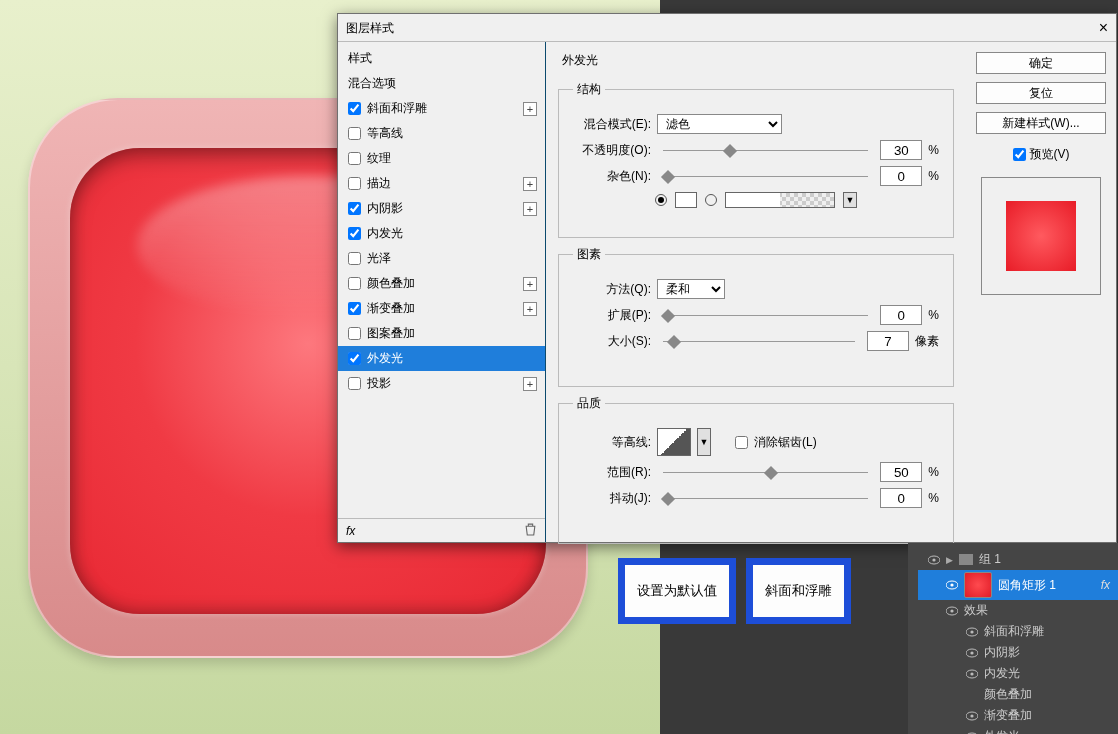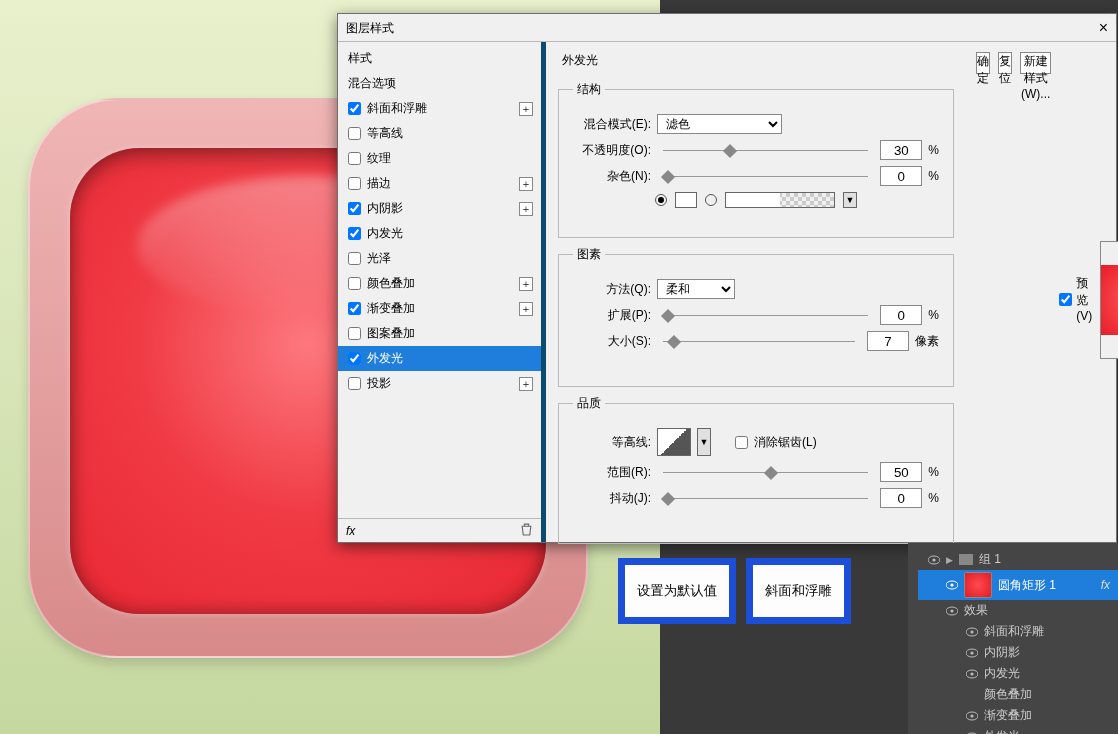--- a/index.html
+++ b/index.html
@@ -34,21 +34,21 @@
 
 .dialog {
   position: absolute; left: 337px; top: 13px; width: 780px; height: 530px;
   background: #f0f0f0; border: 1px solid #707070; box-shadow: 0 4px 14px rgba(0,0,0,0.5);
 }
 .dialog-title { height: 28px; line-height: 28px; padding: 0 8px; font-size: 12px; color: #000; display: flex; align-items: center; justify-content: space-between; border-bottom: 1px solid #bbb; }
 .close-x { font-size: 16px; cursor: pointer; }
 
 .dialog-body { display: flex; height: calc(100% - 28px); }
 
-.style-list { width: 208px; border-right: 5px solid #0c4a6e; display: flex; flex-direction: column; }
+.style-list { width: 208px; border-right: 1px solid #0c4a6e; display: flex; flex-direction: column; }
 .style-items { flex: 1; overflow-y: auto; padding: 4px 0; }
 .style-item {
   display: flex; align-items: center; padding: 4px 10px; gap: 6px; position: relative;
 }
 .style-item.indent { }
 .style-item.selected { background: #1f7edb; color: #fff; }
 .style-item input[type="checkbox"] { }
 .style-item .label { flex: 1; }
 .style-item .plus { position: absolute; right: 8px; width: 14px; height: 14px; border: 1px solid #888; background: #fff; text-align: center; line-height: 12px; font-size: 11px; color: #444; }
 .style-footer { height: 24px; border-top: 1px solid #bbb; display: flex; align-items: center; padding: 0 8px; gap: 8px; justify-content: space-between; }
@@ -81,21 +81,21 @@
   background-position: left, 0 0, 4px 4px; background-repeat: no-repeat, repeat, repeat;
 }
 .grad-arrow { width: 14px; height: 16px; border: 1px solid #666; background: #e0e0e0; text-align: center; line-height: 14px; font-size: 9px; }
 
 .contour-swatch { width: 34px; height: 28px; border: 1px solid #666; background: linear-gradient(135deg, #fff 50%, #555 50%); position: relative; }
 .contour-arrow { width: 14px; height: 28px; border: 1px solid #666; background: #e0e0e0; text-align: center; line-height: 26px; font-size: 9px; }
 
 .defaults { display: flex; gap: 10px; margin-top: 6px; padding-left: 60px; }
 .btn-sm { padding: 17px 12px; background: #fdfdfd; border: 7px solid #1d4ed8; cursor: pointer; }
 
-.right-panel { width: 150px; padding: 10px 10px 0; display: flex; flex-direction: row; gap: 8px; align-items: stretch; }
+.right-panel { width: 150px; padding: 10px 10px 0; display: flex; flex-direction: column; gap: 8px; align-items: stretch; }
 .btn { height: 22px; border: 1px solid #888; background: #fdfdfd; cursor: pointer; font-size: 12px; }
 .preview-chk { display: flex; align-items: center; gap: 4px; justify-content: center; margin-top: 4px; }
 .preview-box { margin-top: 6px; align-self: center; width: 120px; height: 118px; border: 1px solid #888; background: #f0f0f0; display: flex; align-items: center; justify-content: center; }
 .preview-swatch { width: 70px; height: 70px; background: radial-gradient(circle, #ff5a5f, #e81c27); }
 
 .layers-panel { position: absolute; right: 0; top: 543px; width: 210px; background: #454545; color: #ccc; padding: 6px 0; }
 .layer-row { display: flex; align-items: center; gap: 6px; padding: 2px 8px; white-space: nowrap; }
 .eye { width: 12px; height: 12px; display: inline-flex; align-items: center; justify-content: center; }
 .eye svg { width: 12px; height: 10px; fill: #bbb; }
 .layer-row.indent1 { padding-left: 38px; }
@@ -231,21 +231,21 @@
           <span class="radio"></span>
           <span class="gradient"></span>
           <span class="grad-arrow">▼</span>
         </div>
       </fieldset>
 
       <fieldset>
         <legend>图素</legend>
         <div class="row">
           <span class="lab">方法(Q):</span>
-          <select style="width:78px;"><option>柔和</option></select>
+          <select style="width:68px;"><option>柔和</option></select>
         </div>
         <div class="row">
           <span class="lab">扩展(P):</span>
           <div class="slider">
               <div class="handle" style="left:0%;"></div>
             </div>
           <input type="text" value="0" style="">
           <span>%</span>
         </div>
         <div class="row">

